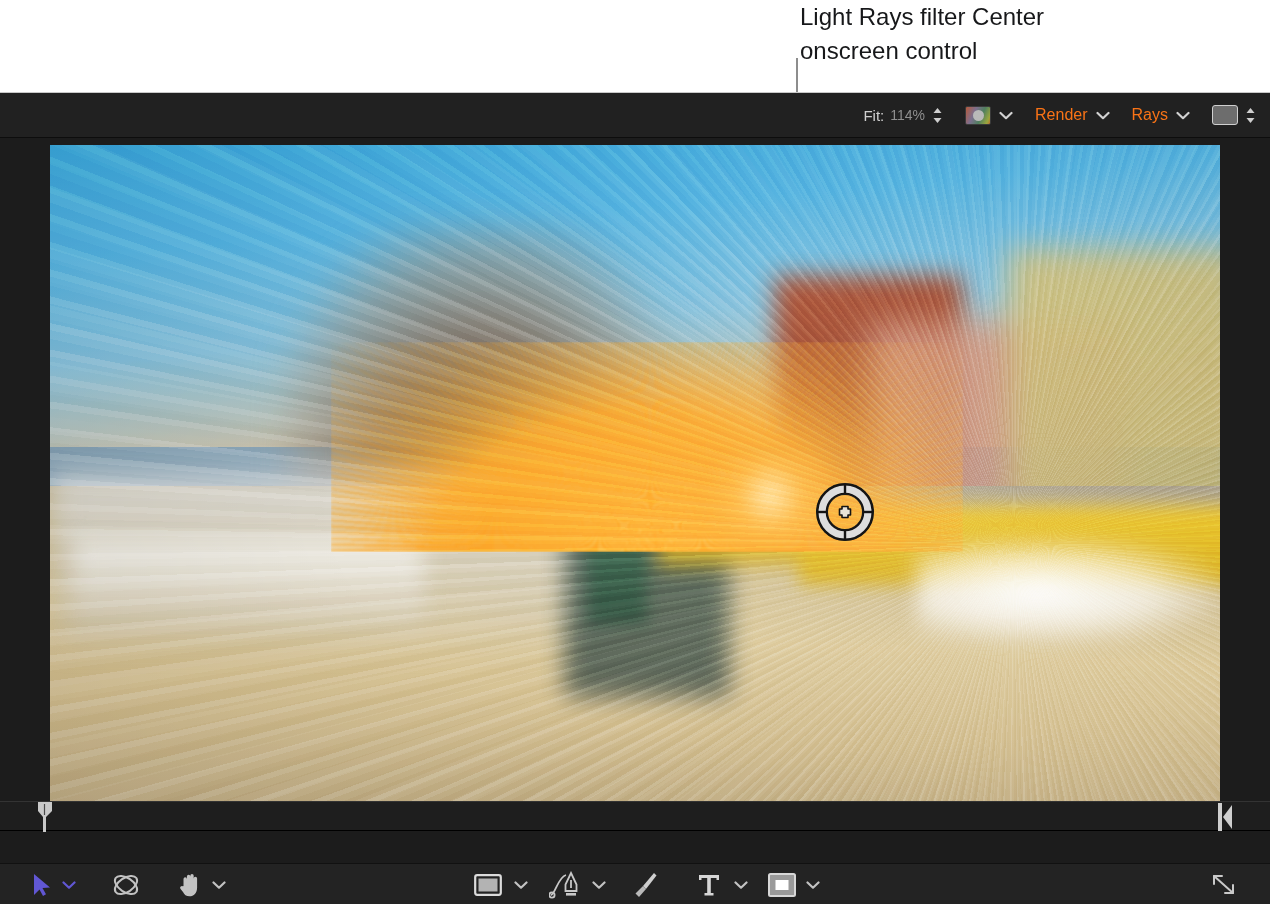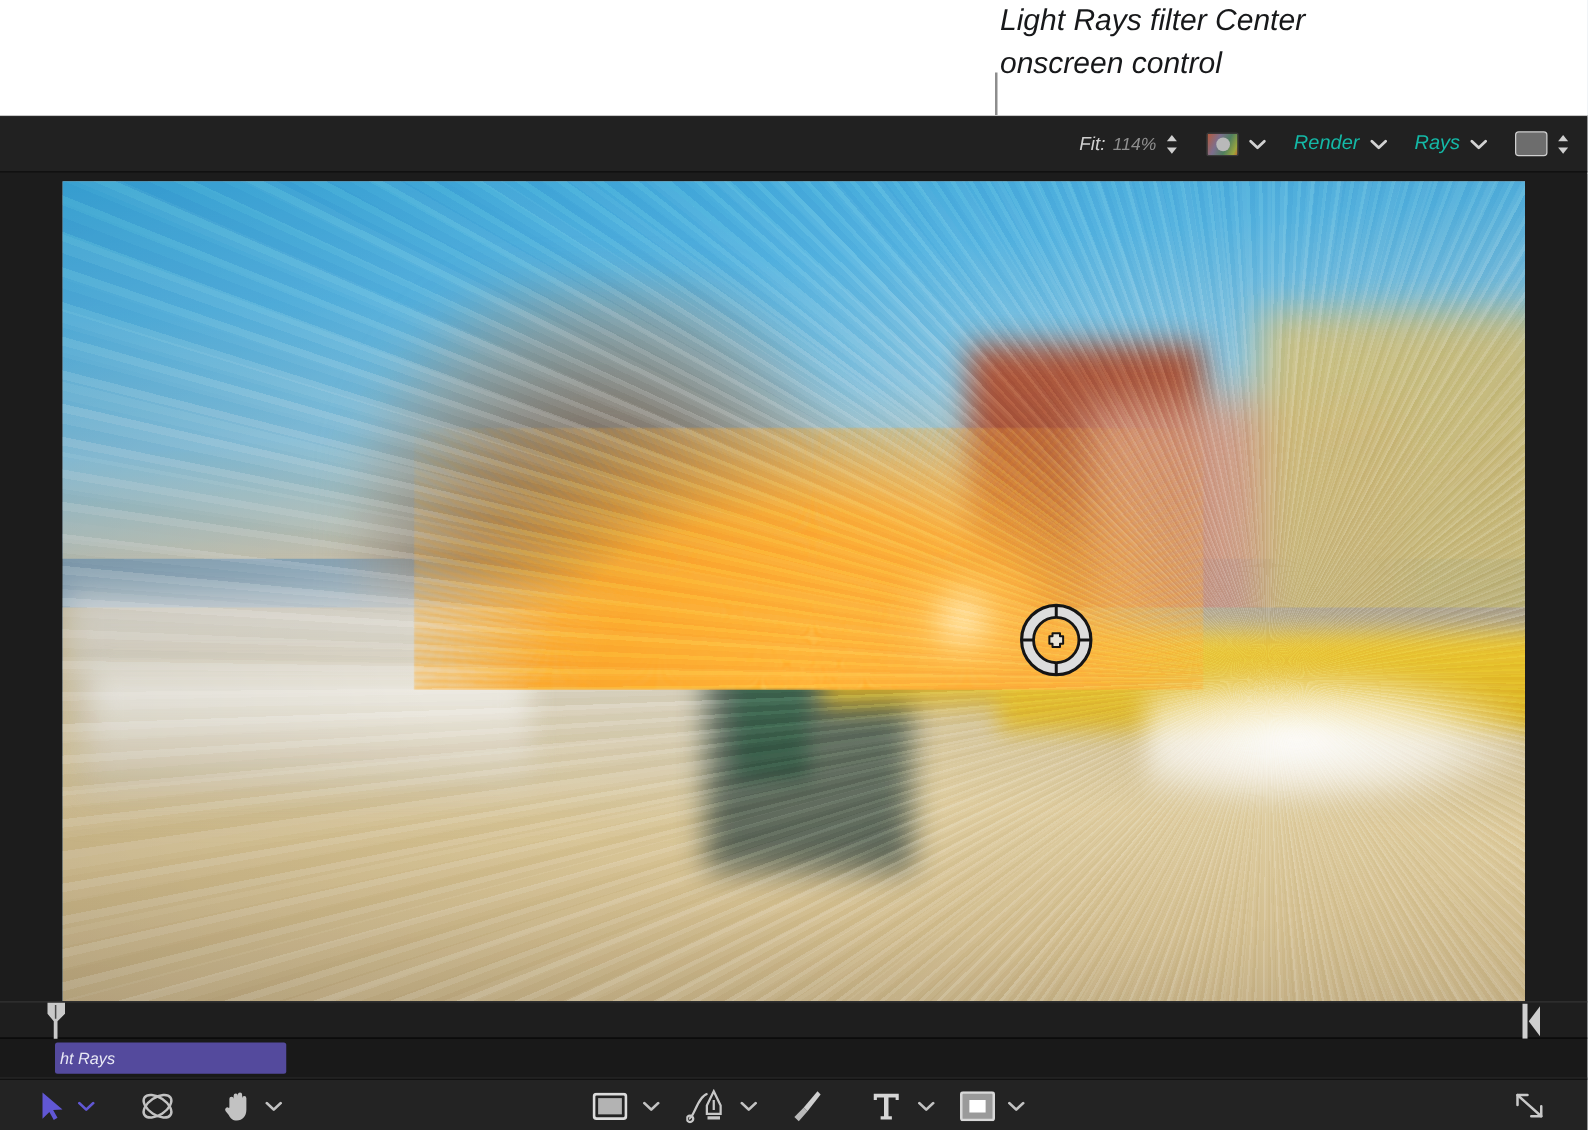--- a/index.html
+++ b/index.html
@@ -2,21 +2,21 @@
 <html><head>
 <meta charset="utf-8">
 <style>
   * { box-sizing: border-box; margin: 0; padding: 0; }
   html, body {
     width: 1270px; height: 904px;
     background: #ffffff;
     font-family: "Liberation Sans", sans-serif;
     overflow: hidden;
   }
-  #root { position: relative; width: 1142px; height: 904px; font-style: italic; }
+  #root { position: relative; width: 1142px; height: 904px; }
 
   
   .callout-text {
     position: absolute;
     left: 800px; top: 0px; width: 440px;
     font-size: 24px; line-height: 34px;
     color: #17181a;
     white-space: pre-line;
   }
   .callout-line {
@@ -52,21 +52,21 @@
     width: 26px; height: 19px; border-radius: 2px;
     background: linear-gradient(115deg,#b65a3c 0%,#7c6f8e 34%,#4f7f5f 62%,#9aa63e 88%,#c06a2f 100%);
     position: relative; border: 1px solid #3a3a3a;
   }
   .swatch::after {
     content:""; position:absolute; left:50%; top:50%;
     width:11px; height:11px; margin:-5.5px 0 0 -5.5px;
     border-radius:50%; background:#b9b9b9;
   }
   .chev { margin-left: 8px; display:inline-flex; }
-  .tb-menu { color: #14b8a6; font-size: 16px; display:flex; align-items:center; }
+  .tb-menu { color: #f97316; font-size: 16px; display:flex; align-items:center; }
   .tb-rect {
     width: 26px; height: 20px; border-radius: 3px;
     background: #6d6d6d; border: 1.5px solid #d0d0d0;
   }
 
   
   .canvas-area {
     position: absolute; left: 0; top: 46px; width: 1270px; height: 662px;
     background: #1c1c1c;
   }
@@ -329,23 +329,20 @@
       <svg style="position:absolute;left:36px;top:0;" width="18" height="30" viewBox="0 0 18 30">
         <path d="M2 0 H16 L16 9 L10 15 L10 30 H7 L7 15 L2 9 Z" fill="#c9c9c9"></path>
         <line x1="8.5" y1="2" x2="8.5" y2="13" stroke="#4a4a4a" stroke-width="1.2"></line>
       </svg>
       <svg style="position:absolute;left:1216px;top:0;" width="18" height="30" viewBox="0 0 18 30">
         <rect x="2" y="1" width="4" height="28" fill="#cfcfcf"></rect>
         <path d="M16 3 L16 27 L7 15 Z" fill="#cfcfcf"></path>
       </svg>
     </div>
 
-    <div class="tl-track">
-      <div class="tl-clip">ht Rays</div>
-    </div>
 
     <div class="bottombar">
 
       <div class="bt" style="left:32px;">
         <svg width="20" height="24" viewBox="0 0 20 24">
           <path d="M2 1 L2 22 L7.5 16.5 L11 23 L14 21.2 L10.5 15 L18 14.5 Z" fill="#6157d4"></path>
         </svg>
       </div>
       <div class="bt" style="left:62px;">
         <svg width="14" height="9" viewBox="0 0 14 9">

